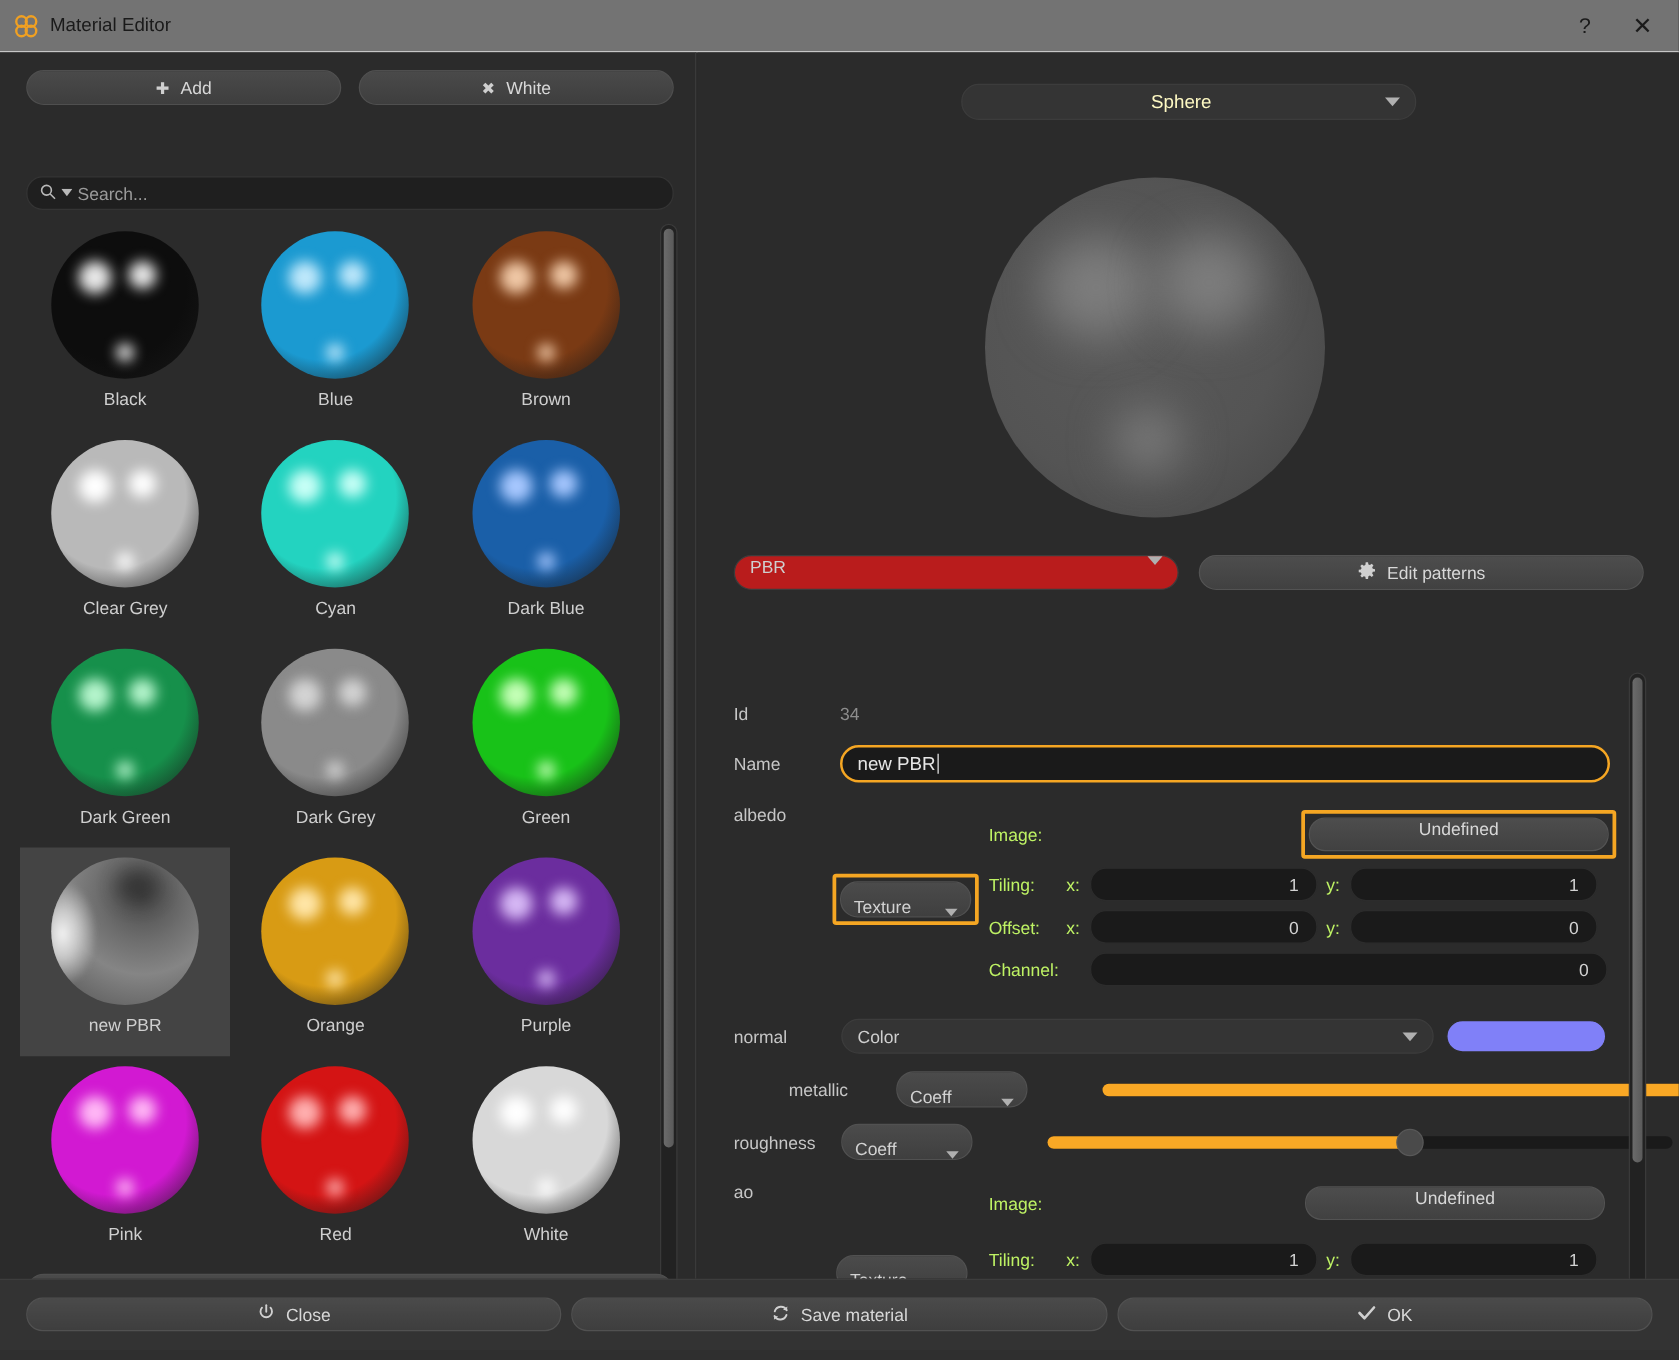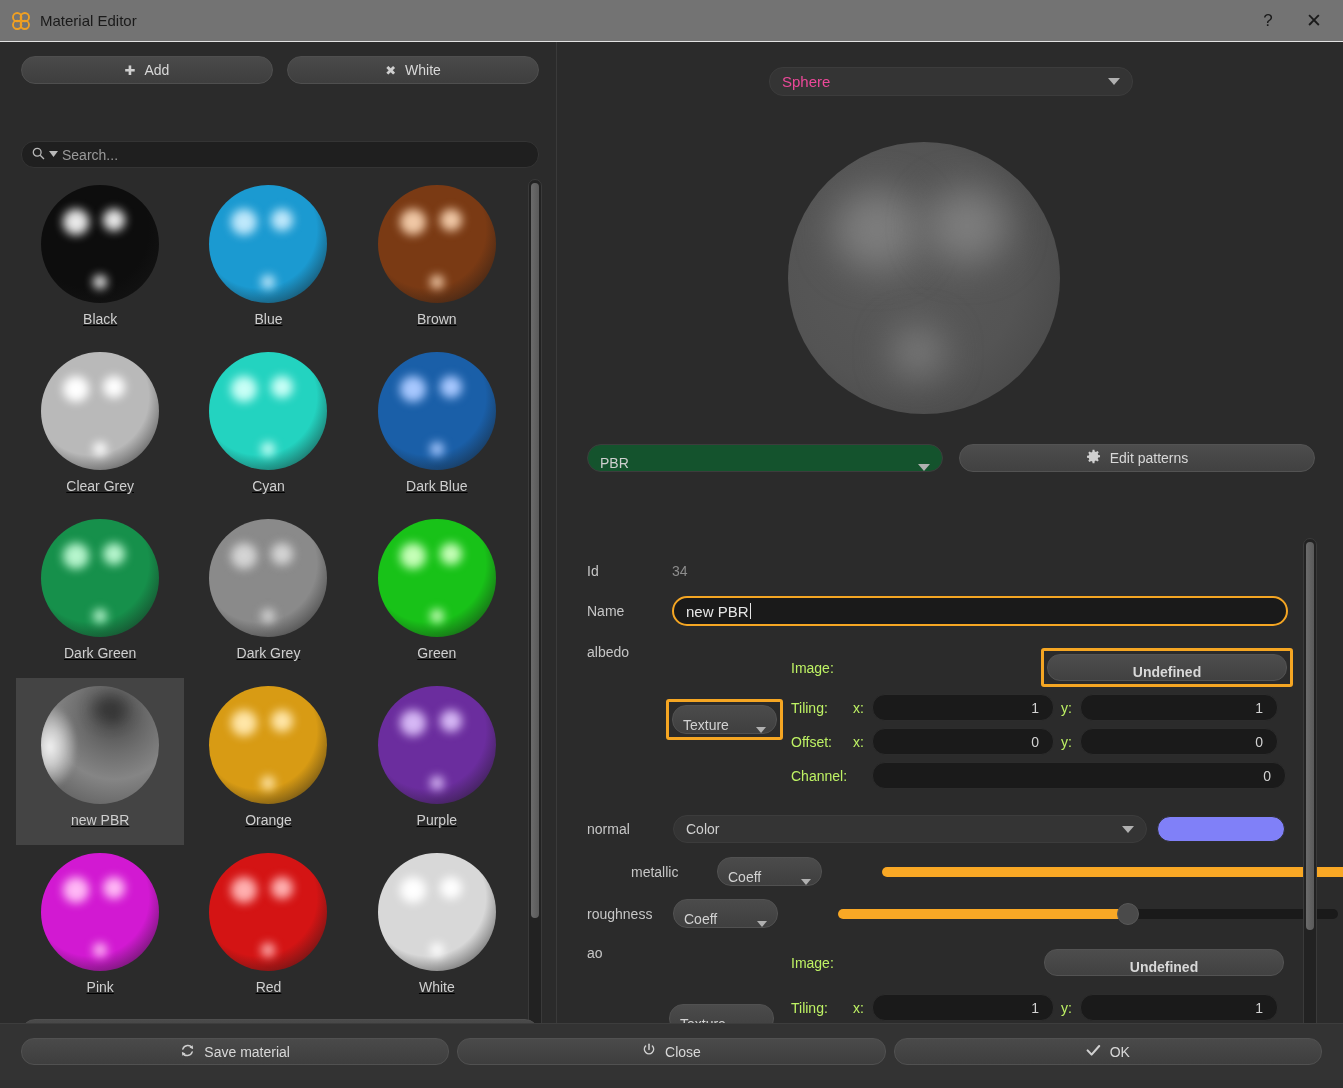--- a/index.html
+++ b/index.html
@@ -61,21 +61,20 @@
   }
   .mat-grid {
     position: absolute; left: 0; top: 0; width: 505px;
     display: grid; grid-template-columns: repeat(3, 1fr);
     row-gap: 0px;
   }
   .mat-cell {
     height: 167px; display: flex; flex-direction: column;
     align-items: center; justify-content: flex-start; padding-top: 8px;
     cursor: default;
-    text-decoration: underline;
   }
   .mat-cell.selected { background: #444444; }
   .mat-sphere {
     width: 118px; height: 118px; border-radius: 50%;
     position: relative; overflow: hidden;
   }
   .mat-sphere .hl { position: absolute; border-radius: 50%; filter: blur(5px); }
   .hl-a { width: 26px; height: 26px; left: 22px; top: 24px; }
   .hl-b { width: 22px; height: 22px; left: 62px; top: 24px; }
   .hl-c { width: 14px; height: 14px; left: 52px; top: 90px; }
@@ -118,42 +117,42 @@
   
   .right-panel {
     position: absolute; left: 558px; top: 0; width: 785px; height: 981px;
     background: #2b2b2b;
   }
   .shape-select {
     position: absolute; left: 211px; top: 25px; width: 364px; height: 29px;
     border-radius: 14px; background: #343434; border: 1px solid #3c3c3c;
     display: flex; align-items: center; padding: 0 12px; cursor: default;
   }
-  .shape-select .txt { color: #ec4899; font-size: 15px; flex: 1; }
+  .shape-select .txt { color: #fef9c3; font-size: 15px; flex: 1; text-align: center; }
   .arrow-dn { width: 0; height: 0; border-left: 6px solid transparent;
     border-right: 6px solid transparent; border-top: 7px solid #b0b0b0; }
 
   .preview-stage {
     position: absolute; left: 0; top: 62px; width: 785px; height: 382px;
   }
   .preview-sphere {
     position: absolute; left: 230px; top: 38px; width: 272px; height: 272px;
     border-radius: 50%;
     background: radial-gradient(circle at 42% 45%, #5a5a5a 0%, #545454 55%, #4a4a4a 80%, #454545 100%);
     overflow: hidden;
   }
   .preview-sphere .p-hl { position: absolute; border-radius: 50%; filter: blur(18px); background: #7d7d7d; }
   .p-hl1 { width: 86px; height: 80px; left: 46px; top: 48px; }
   .p-hl2 { width: 82px; height: 76px; left: 138px; top: 46px; }
   .p-hl3 { width: 52px; height: 48px; left: 104px; top: 186px; }
 
   .pbr-row { position: absolute; left: 29px; top: 402px; width: 728px; display: flex; gap: 16px; }
   .pbr-select {
-    width: 356px; height: 28px; border-radius: 14px; background: #14532d;
-    border: 1px solid #3c3c3c; display: flex; align-items: flex-end; padding: 0 12px; cursor: default;
+    width: 356px; height: 28px; border-radius: 14px; background: #b91c1c;
+    border: 1px solid #3c3c3c; display: flex; align-items: flex-start; padding: 0 12px; cursor: default;
   }
   .pbr-select .txt { color: #cfcfcf; font-size: 14px; flex: 1; }
   .edit-patterns {
     flex: 1; height: 28px; border-radius: 14px;
     background: linear-gradient(#4d4d4d, #414141); border: 1px solid #535353;
     display: flex; align-items: center; justify-content: center; gap: 9px;
     color: #d8d8d8; font-size: 14px; cursor: default;
   }
 
   .props {
@@ -171,22 +170,22 @@
   .name-field {
     height: 30px; border-radius: 15px; background: #1a1a1a;
     border: 2px solid #f5a623; display: flex; align-items: center;
     padding: 0 12px; color: #e6e6e6; font-size: 15px; cursor: text;
   }
   .caret-bar { display:inline-block; width:1px; height:16px; background:#e6e6e6; margin-left:1px; }
 
   .gbtn {
     height: 27px; border-radius: 13px;
     background: linear-gradient(#4d4d4d, #414141); border: 1px solid #535353;
-    display: flex; align-items: flex-end; justify-content: center;
-    color: #d8d8d8; font-size: 14px; cursor: default; font-weight: bold;
+    display: flex; align-items: flex-start; justify-content: center;
+    color: #d8d8d8; font-size: 14px; cursor: default;
   }
   .hl-box { border: 3px solid #f5a623; border-radius: 3px; padding: 3px; }
 
   .mini-select {
     width: 105px; height: 29px; border-radius: 14px;
     background: linear-gradient(#4b4b4b, #3f3f3f); border: 1px solid #515151;
     display: flex; align-items: flex-end; padding: 0 10px; gap: 8px; cursor: default;
   }
   .mini-select .txt { color: #d2d2d2; font-size: 14px; flex: 1; }
   .arrow-sm { width: 0; height: 0; border-left: 5px solid transparent;
@@ -586,40 +585,40 @@
       <div class="vthumb" style="top:3px; height:388px;"></div>
     </div>
 
   </div>
 </div>
 
 <div class="footer">
   <div class="footer-row">
     <div class="footer-btn">
       <span>
+        <svg width="14" height="14" viewBox="0 0 14 14">
+            <path d="M7 1.2v5.2" stroke="#d0d0d0" stroke-width="1.5" fill="none" stroke-linecap="round"></path>
+            <path d="M3.6 3.1a4.6 4.6 0 1 0 6.8 0" stroke="#d0d0d0" stroke-width="1.5" fill="none" stroke-linecap="round"></path>
+          </svg>
+      </span>
+      <span>Close</span>
+    </div>
+    <div class="footer-btn">
+      <span>
         <svg width="15" height="15" viewBox="0 0 15 15">
             <path d="M12.4 5.2A5.2 5.2 0 0 0 2.8 6.1" stroke="#d0d0d0" stroke-width="1.5" fill="none" stroke-linecap="round"></path>
             <path d="M2.6 9.8a5.2 5.2 0 0 0 9.6-.9" stroke="#d0d0d0" stroke-width="1.5" fill="none" stroke-linecap="round"></path>
             <path d="M12.9 2.2l-.4 3.2-3.1-.6z" fill="#d0d0d0"></path>
             <path d="M2.1 12.8l.4-3.2 3.1.6z" fill="#d0d0d0"></path>
           </svg>
       </span>
       <span>Save material</span>
     </div>
     <div class="footer-btn">
       <span>
-        <svg width="14" height="14" viewBox="0 0 14 14">
-            <path d="M7 1.2v5.2" stroke="#d0d0d0" stroke-width="1.5" fill="none" stroke-linecap="round"></path>
-            <path d="M3.6 3.1a4.6 4.6 0 1 0 6.8 0" stroke="#d0d0d0" stroke-width="1.5" fill="none" stroke-linecap="round"></path>
-          </svg>
-      </span>
-      <span>Close</span>
-    </div>
-    <div class="footer-btn">
-      <span>
         <svg width="15" height="15" viewBox="0 0 15 15">
             <path d="M1.6 7.4l4 4.2L13.2 3" stroke="#d0d0d0" stroke-width="2.1" fill="none" stroke-linecap="round" stroke-linejoin="round"></path>
           </svg>
       </span>
       <span>OK</span>
     </div>
   </div>
 </div>
 
 <div class="footer-sliver"></div>

